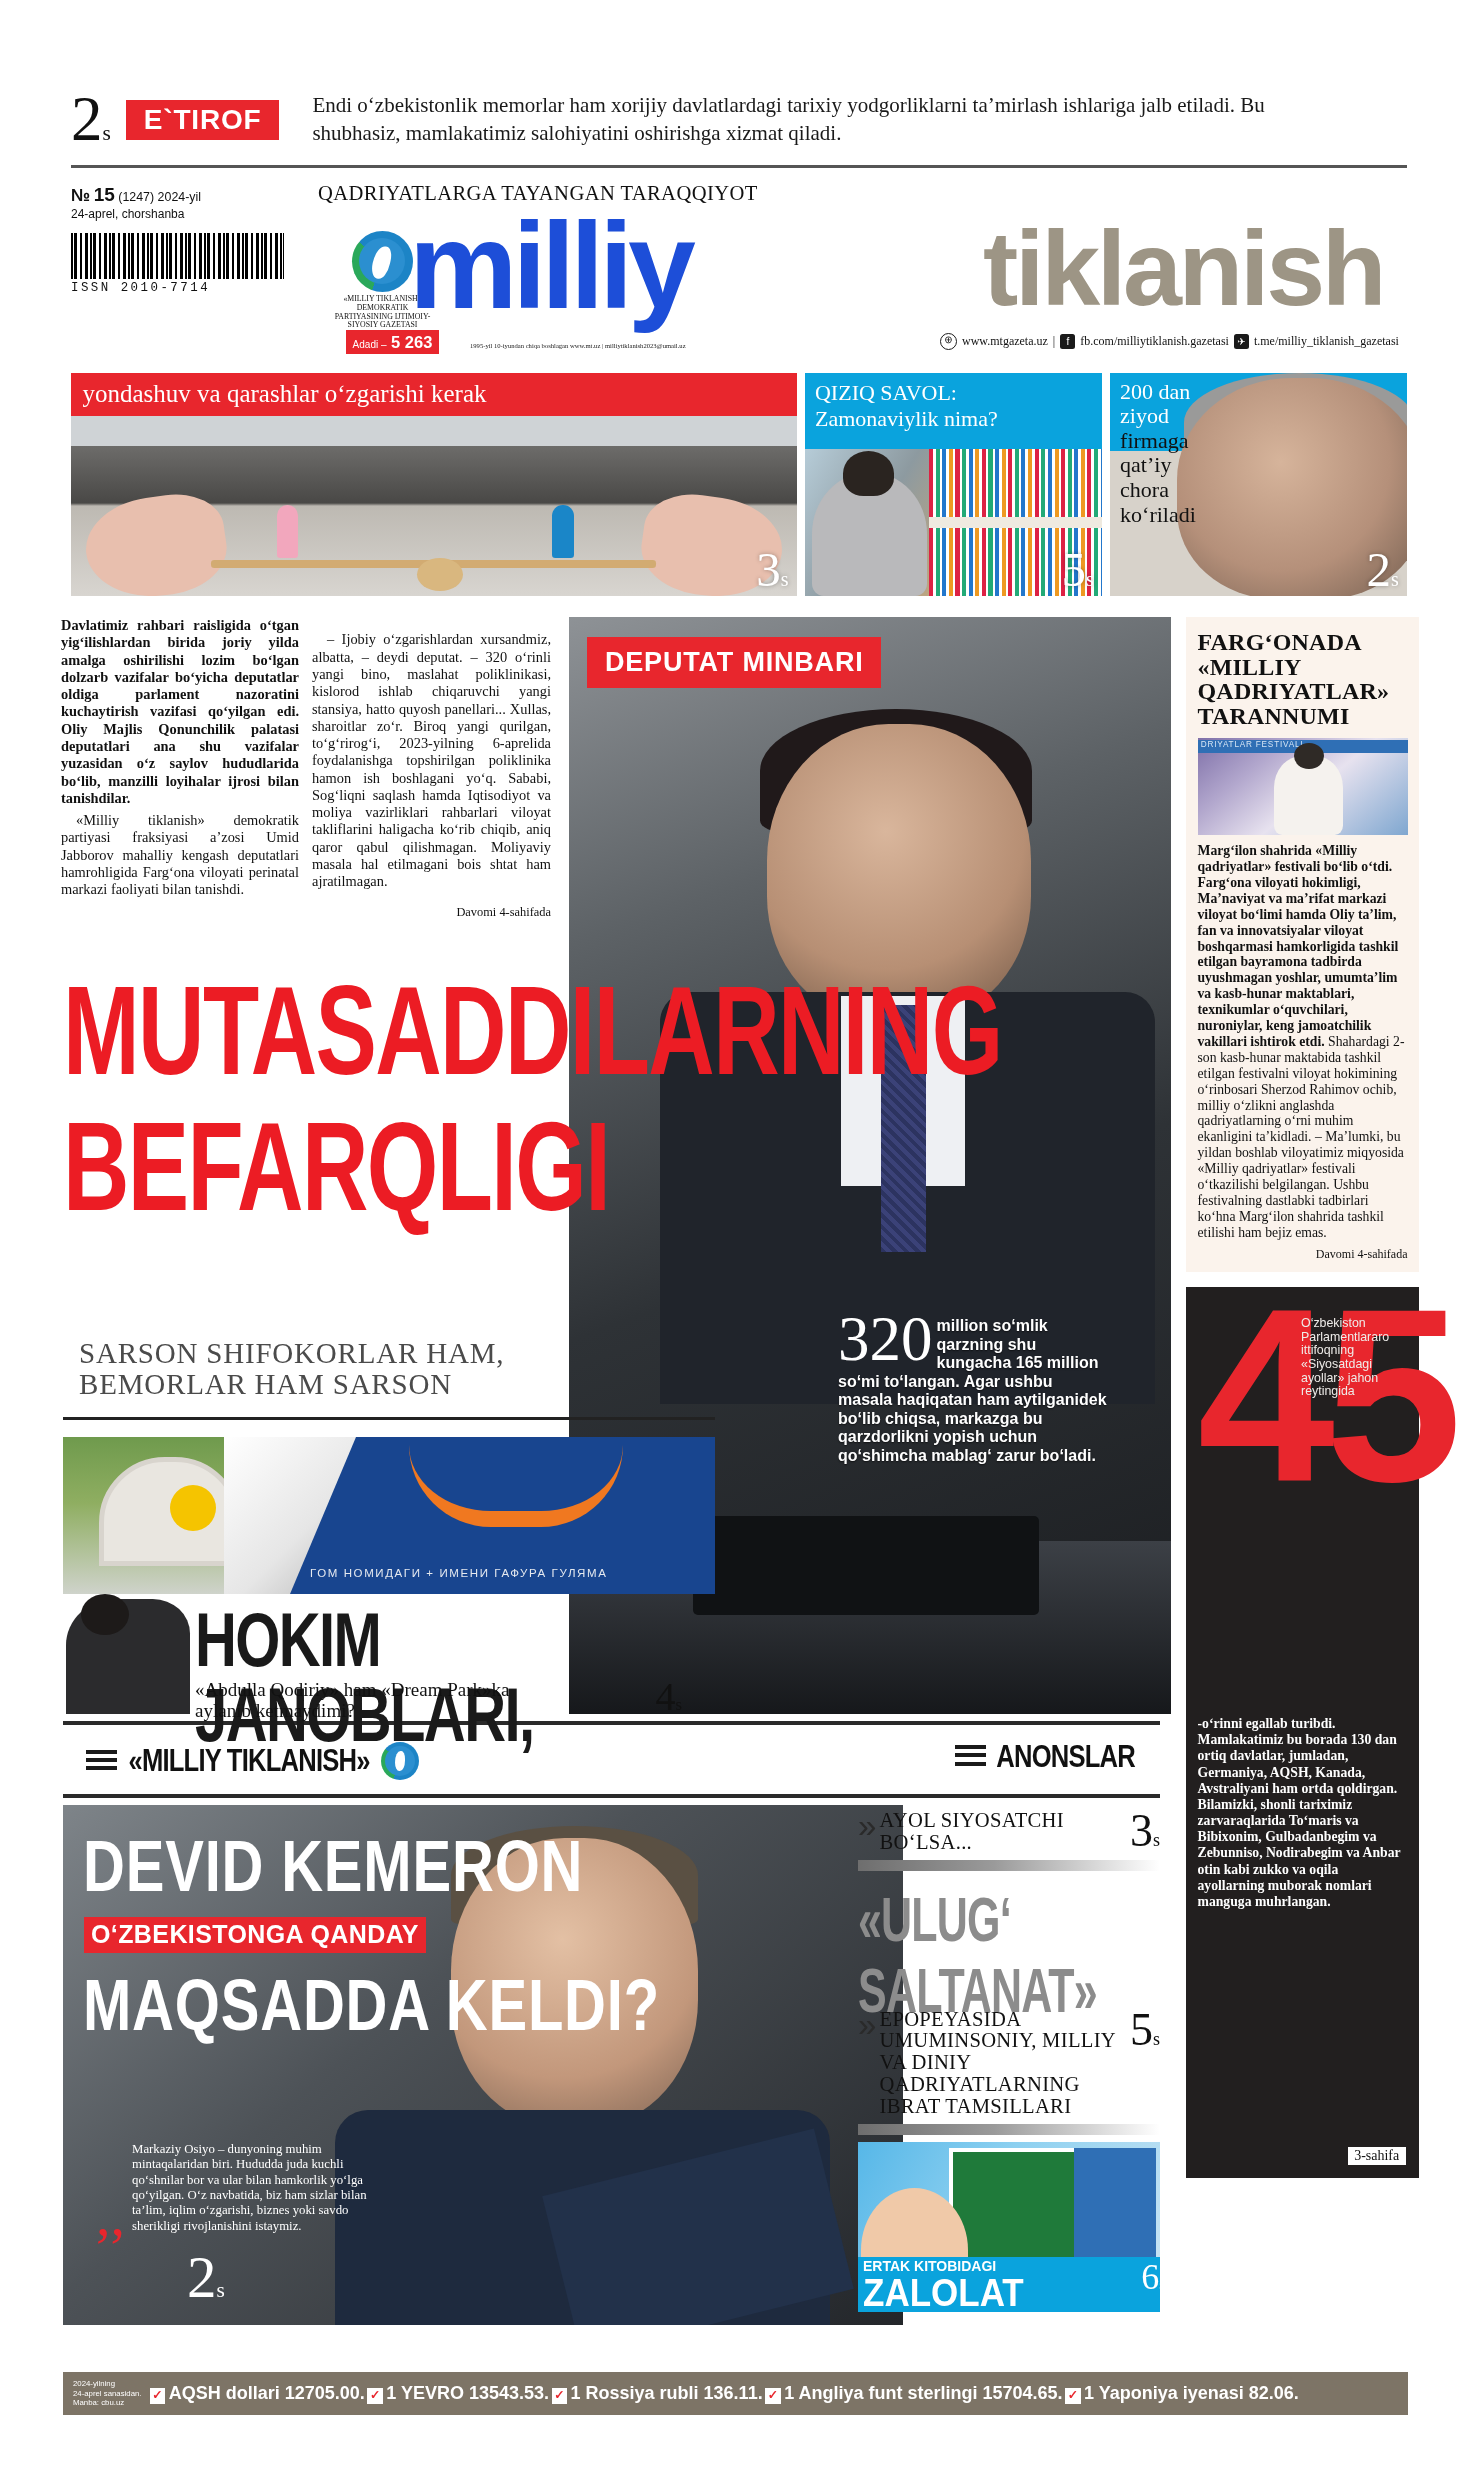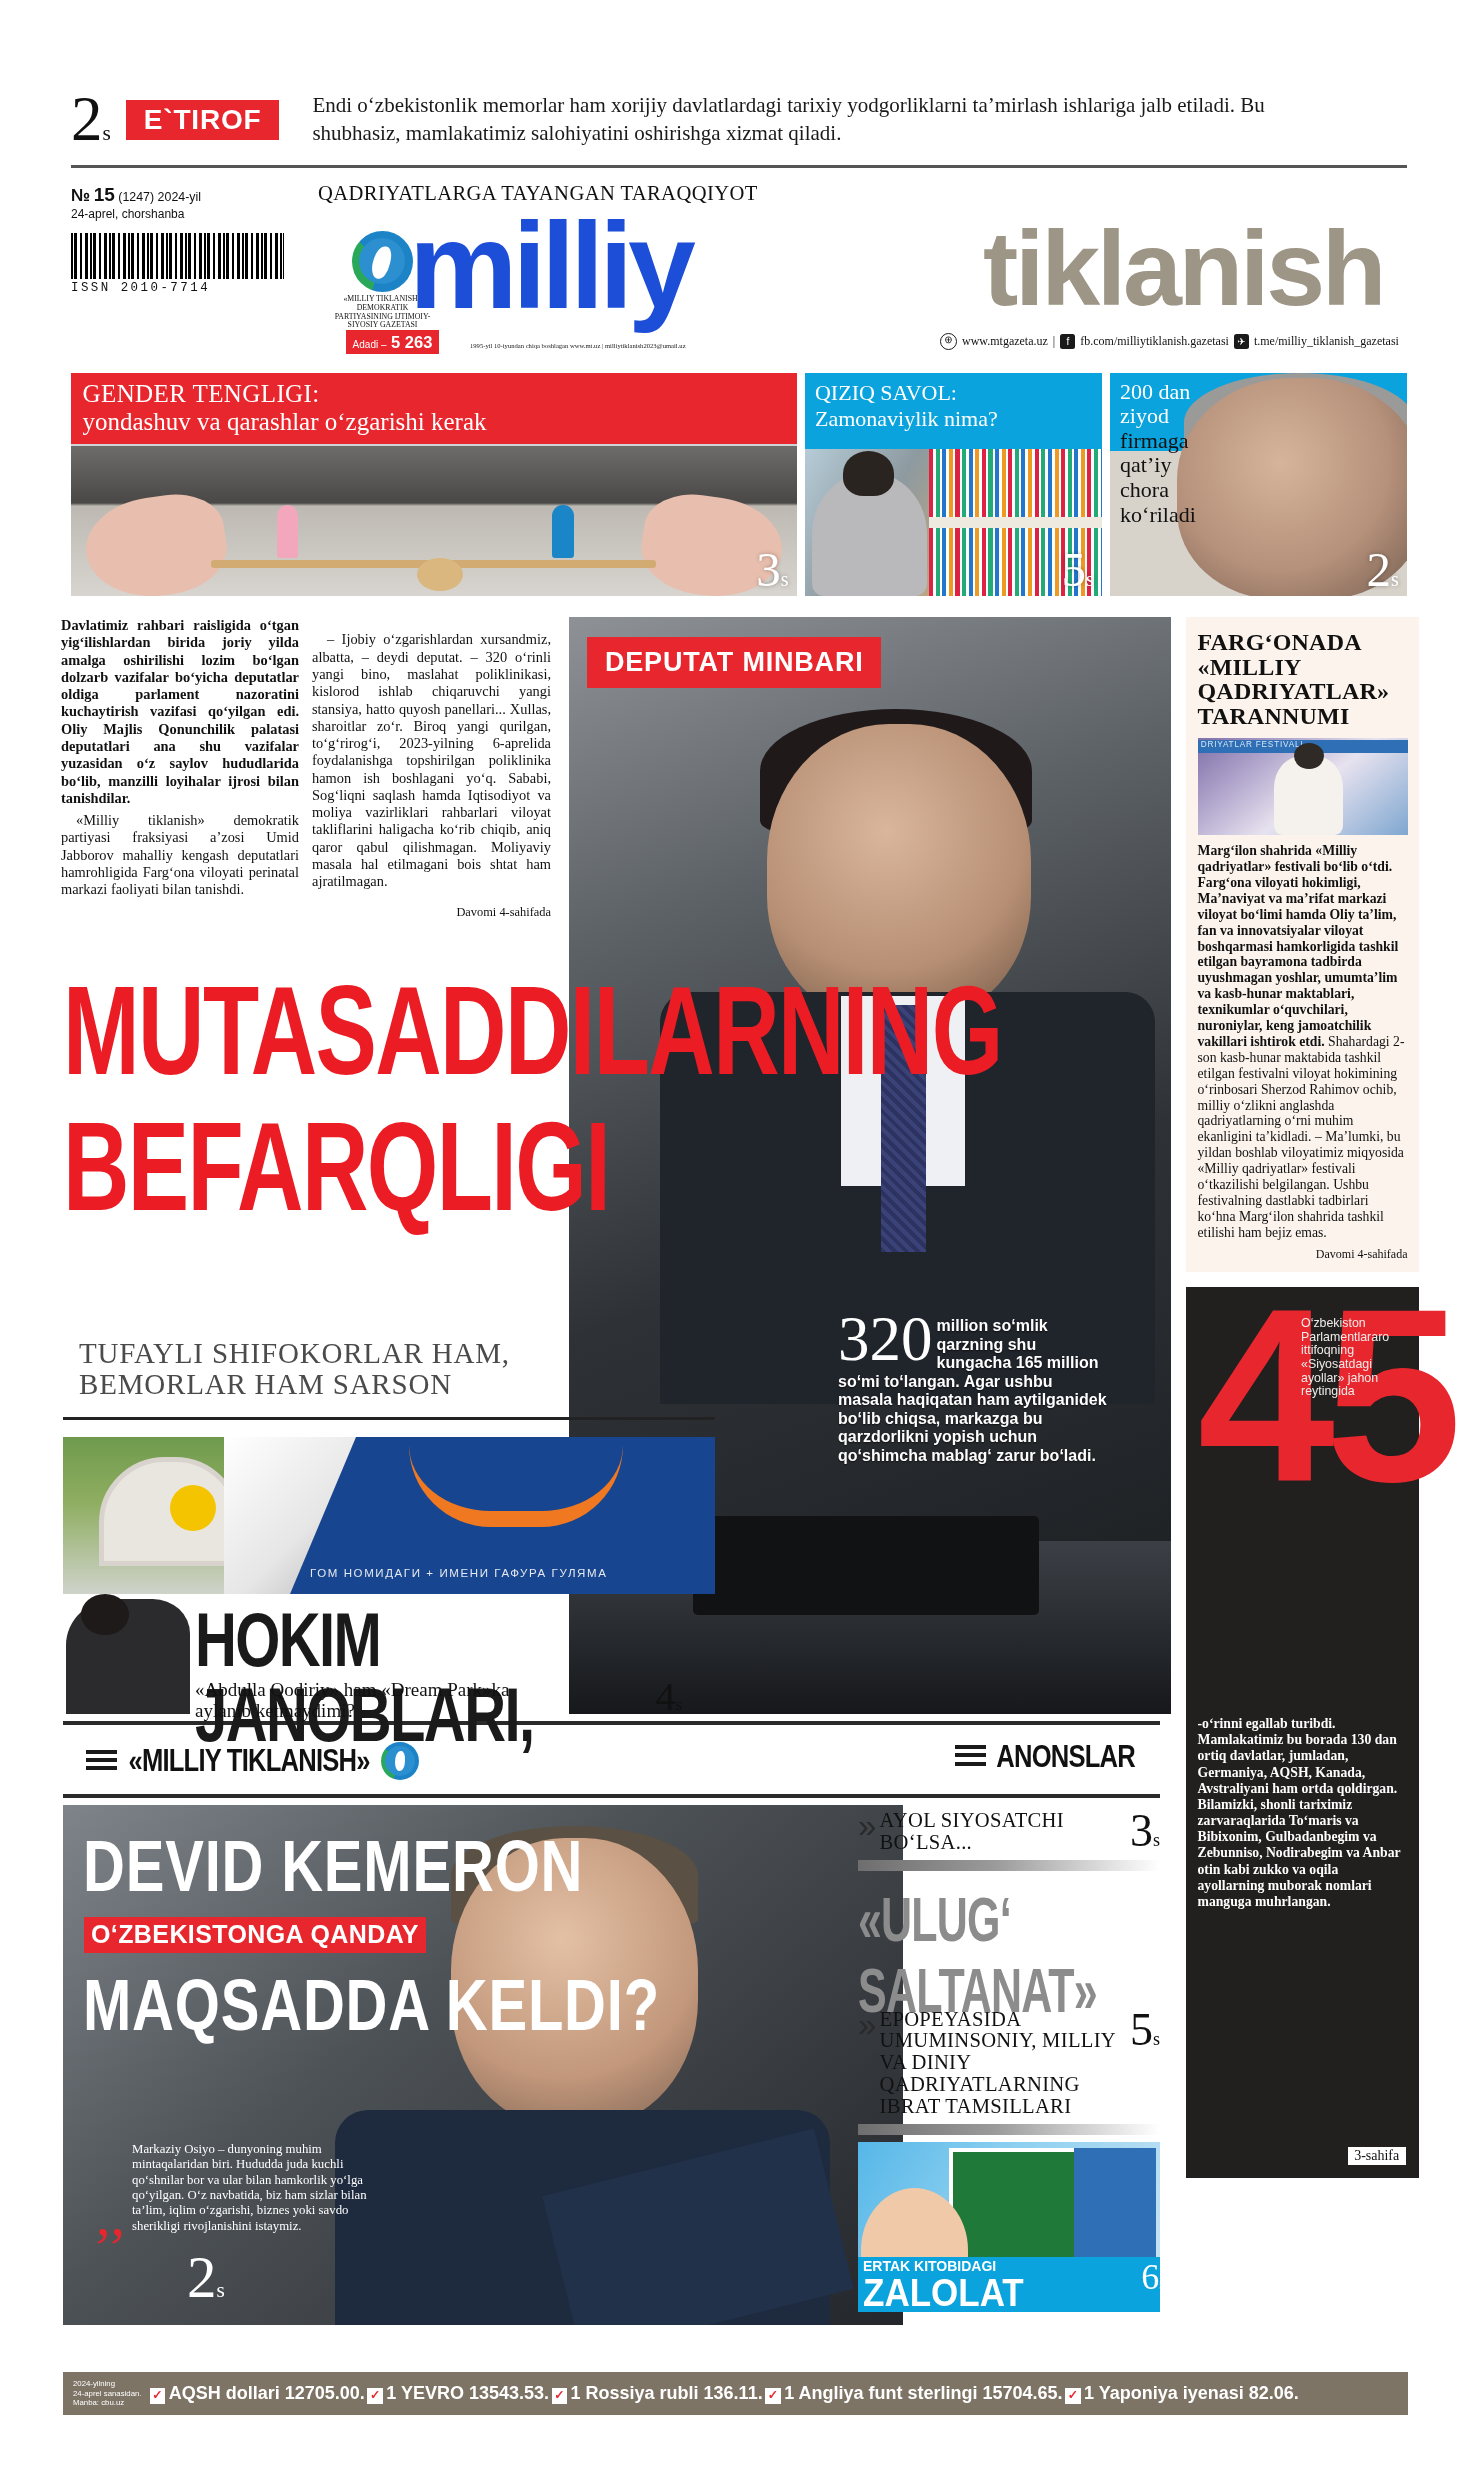--- a/index.html
+++ b/index.html
@@ -299,21 +299,20 @@
     <span class="ic">f</span>
     <span>fb.com/milliytiklanish.gazetasi</span>
     <span class="ic">✈</span>
     <span>t.me/milliy_tiklanish_gazetasi</span>
   </div>
 
   <div class="promo-row">
 
     <div class="promo-main">
       <div class="band">
-        <div class="l1">GENDER TENGLIGI:</div>
         <div class="l2">yondashuv va qarashlar o‘zgarishi kerak</div>
       </div>
       <div class="pm-photo">
         <div class="pm-hand" style="left:15px;top:51px;transform:rotate(-8deg);"></div>
         <div class="pm-hand" style="right:15px;top:51px;transform:rotate(8deg) scaleX(-1);"></div>
         <div class="pm-beam"></div>
         <div class="pm-ball"></div>
         <div class="pm-fig" style="left:206px;bottom:38px;background:#f2a7bd;"></div>
         <div class="pm-fig" style="right:223px;bottom:38px;background:#1a86c8;"></div>
       </div>
@@ -372,21 +371,21 @@
   <div class="cap320">
     <div class="num">320</div>
     <div class="body">million so‘mlik qarzning shu kungacha 165 million so‘mi to‘langan. Agar ushbu masala haqiqatan ham aytilganidek bo‘lib chiqsa, markazga bu qarzdorlikni yopish uchun qo‘shimcha mablag‘ zarur bo‘ladi.</div>
   </div>
 
   <div class="bighead">
     <div class="l1">MUTASADDILARNING</div>
     <div class="l2">BEFARQLIGI</div>
   </div>
   <div class="subhead">
-    <div>TUFAYLI SHIFOKORLAR HAM,</div>
+    <div>SARSON SHIFOKORLAR HAM,</div>
     <div>BEMORLAR HAM SARSON</div>
   </div>
   <div class="sub-rule"></div>
 
   <div class="dream">
     <div class="dp-img">
       <div class="dp-left">
         <div class="dp-arc"></div>
         <div class="dp-sun"></div>
       </div>

